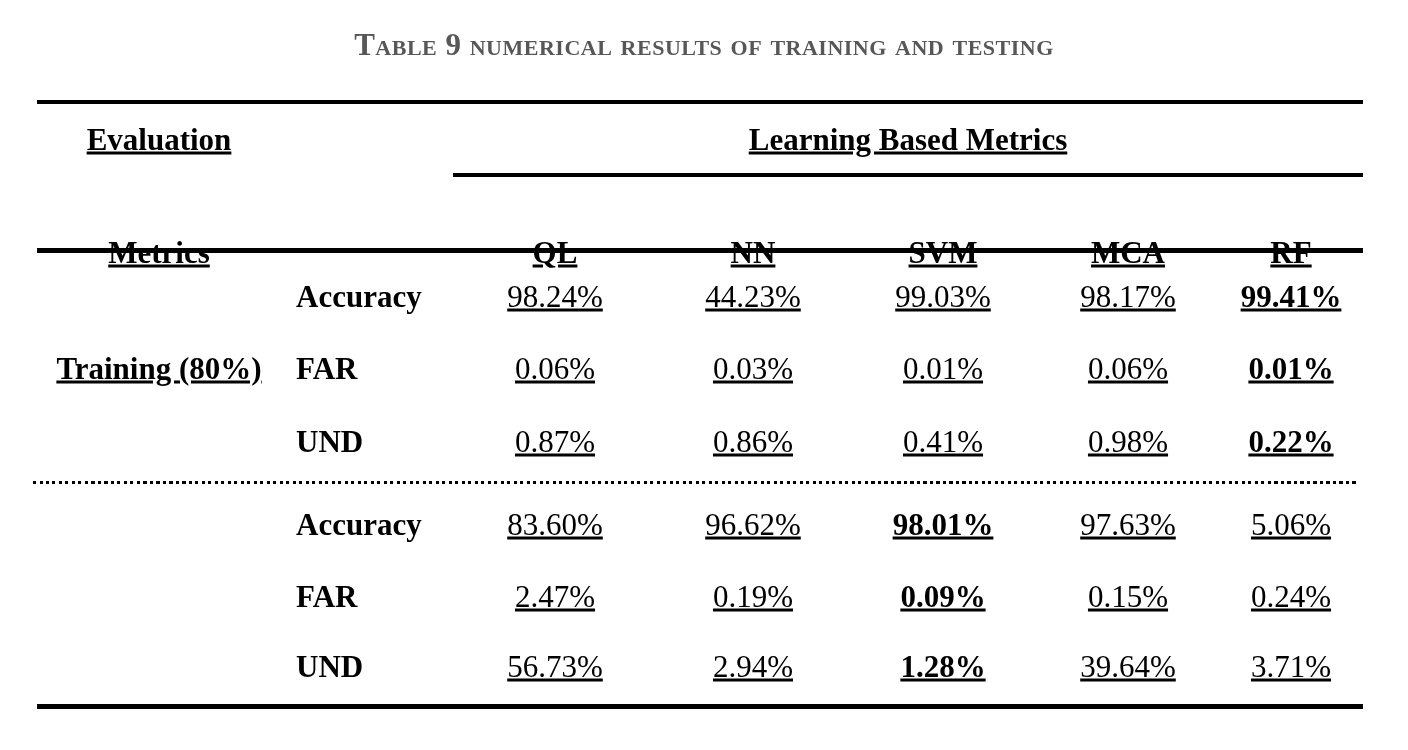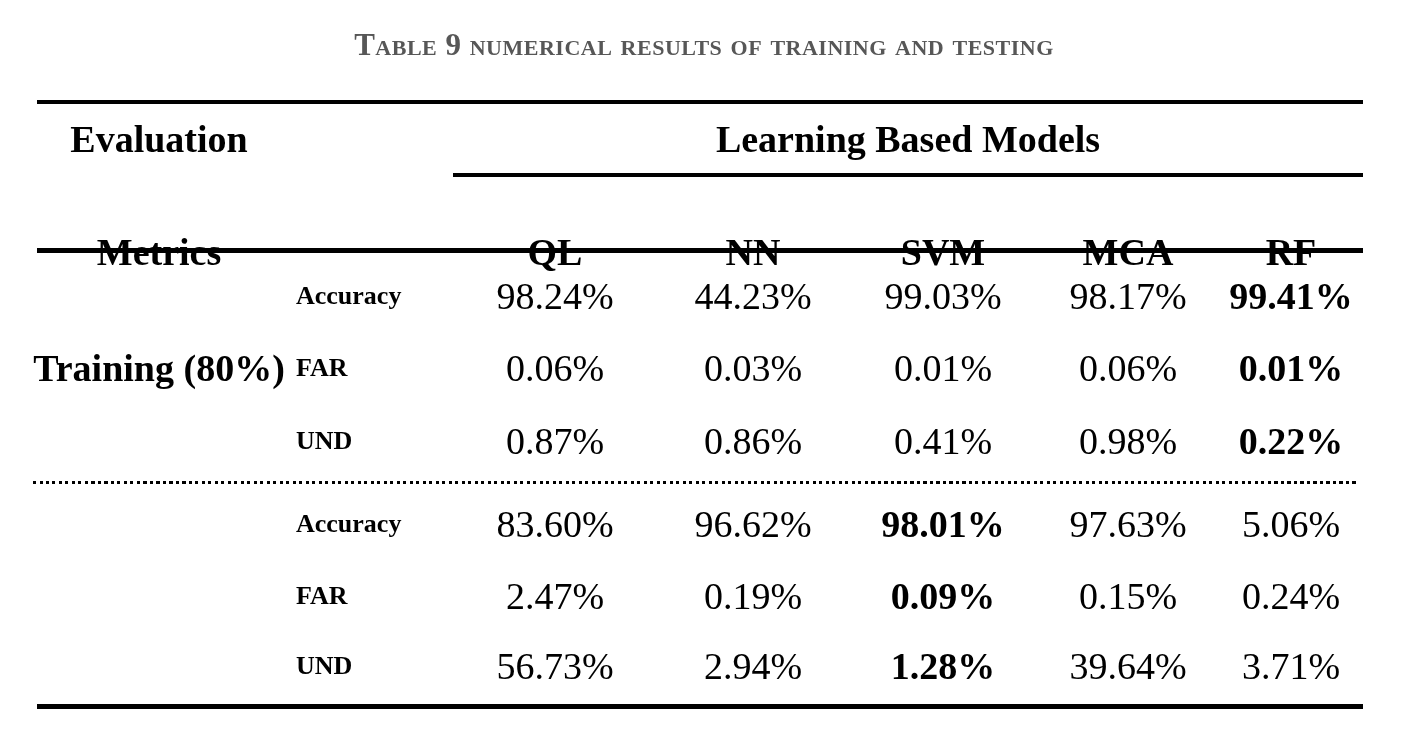--- a/index.html
+++ b/index.html
@@ -48,30 +48,31 @@
     left: -4px;
     right: 4px;
     top: 381px;
     height: 3px;
     background: repeating-linear-gradient(90deg, #000 0 3px, transparent 3px 6.5px);
   }
   .cell {
     position: absolute;
     transform: translate(-50%, -50%);
     white-space: nowrap;
-    font-size: 38px;
+    font-size: 31px;
     line-height: 1;
+    text-decoration: underline;
   }
   .hdr { font-weight: bold; }
   .metric {
     position: absolute;
     left: 259px;
     transform: translateY(-50%);
     white-space: nowrap;
-    font-size: 26px;
+    font-size: 31px;
     font-weight: bold;
     line-height: 1;
   }
   .best { font-weight: bold; }
   
   .cx-group { left: 122px; }
   .cx-lbm   { left: 871px; }
   .c0 { left: 518px; text-align: center; }
   .c1 { left: 716px; }
   .c2 { left: 906px; }
@@ -98,21 +99,21 @@
 
     <div class="rule rule-top"></div>
     <div class="rule rule-sub"></div>
     <div class="rule rule-mid"></div>
     <div class="rule-dotted"></div>
     <div class="rule rule-bottom"></div>
 
     <div class="cell hdr cx-group rh1">Evaluation</div>
     <div class="cell hdr cx-group rh2">Metrics</div>
 
-    <div class="cell hdr cx-lbm rh1">Learning Based Models</div>
+    <div class="cell hdr cx-lbm rh1">Learning Based Metrics</div>
 
     <div class="cell hdr c0 rh2">QL</div>
     <div class="cell hdr c1 rh2">NN</div>
     <div class="cell hdr c2 rh2">SVM</div>
     <div class="cell hdr c3 rh2">MCA</div>
     <div class="cell hdr c4 rh2">RF</div>
 
     <div class="cell hdr cx-group r1">Training (80%)</div>
 
     <div class="metric r0">Accuracy</div>

